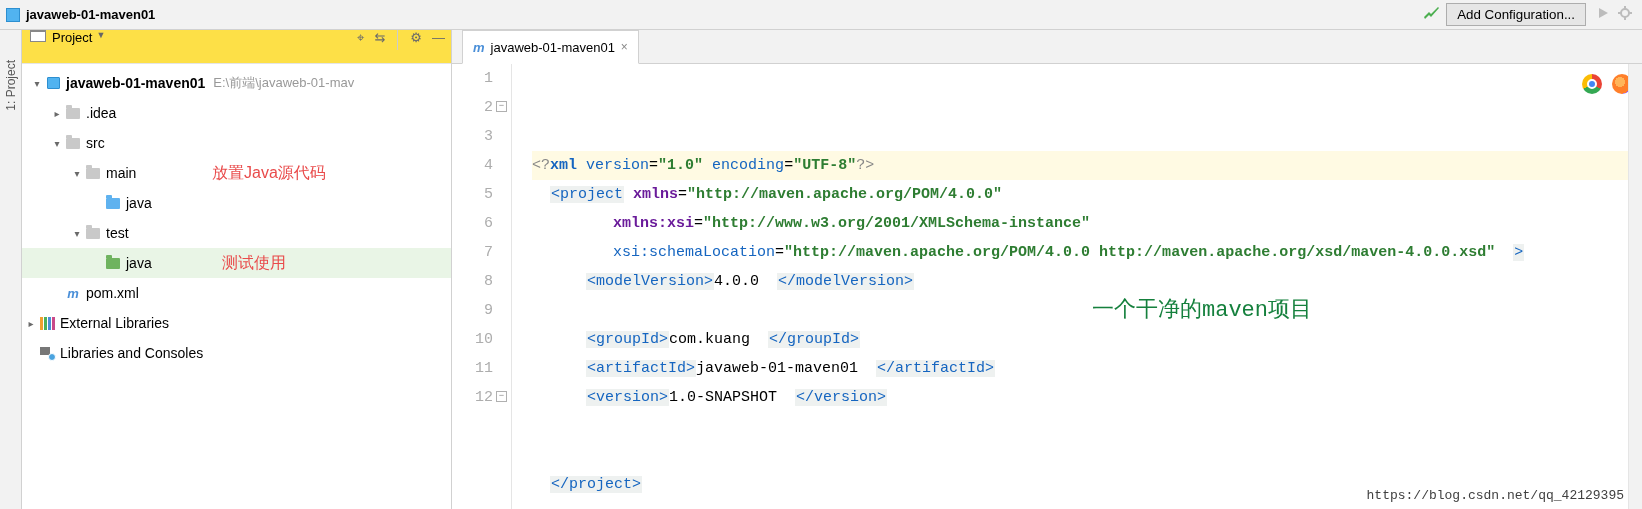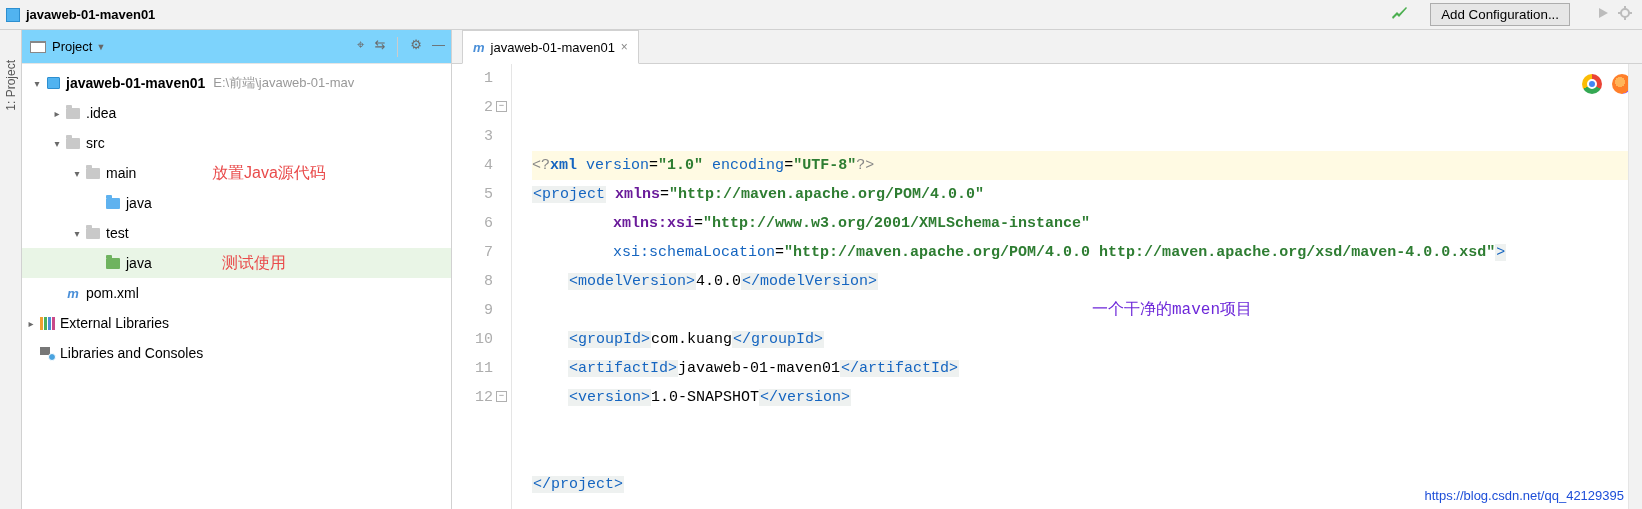--- a/index.html
+++ b/index.html
@@ -4,33 +4,33 @@
 <style>
 * { box-sizing: border-box; margin: 0; padding: 0; }
 body { font-family: "Segoe UI", Arial, sans-serif; font-size: 13px; background: #fff; color: #000; width: 1642px; height: 509px; overflow: hidden; position: relative; }
 
 
 .topbar { height: 30px; border-bottom: 1px solid #d1d1d1; display: flex; align-items: center; padding: 0 6px; background: #f2f2f2; }
 .topbar .proj-icon { width: 14px; height: 14px; background: #51b3f0; border: 1px solid #2d8fd0; margin-right: 6px; }
 .topbar .crumb { font-weight: bold; }
 .topbar .spacer { flex: 1; }
 .topbar .build-btn svg { display: block; }
-.topbar .config-btn { border: 1px solid #adadad; background: #e6e6e6; padding: 3px 10px; margin: 0 22px; cursor: pointer; }
+.topbar .config-btn { border: 1px solid #adadad; background: #e6e6e6; padding: 3px 10px; margin: 0 6px; cursor: pointer; }
 .topbar .run-btn, .topbar .gear-btn { margin: 0 4px; opacity: .5; }
 
 
 .main { display: flex; height: calc(100% - 30px); }
 
 
 .side-tab { width: 22px; background: #f2f2f2; border-right: 1px solid #d1d1d1; display: flex; align-items: flex-start; justify-content: center; padding-top: 30px; }
 .side-tab span { writing-mode: vertical-rl; transform: rotate(180deg); font-size: 12px; color: #555; }
 
 
 .tree-panel { width: 430px; border-right: 1px solid #d1d1d1; display: flex; flex-direction: column; background: #fff; }
-.tree-header { height: 34px; display: flex; align-items: center; padding: 0 8px; border-bottom: 1px solid #e5e5e5; background: #7dd3fc; position: relative; }
+.tree-header { height: 34px; display: flex; align-items: flex-start; padding: 0 8px; border-bottom: 1px solid #e5e5e5; background: #fde047; position: relative; }
 .tree-header .flat-icon { width: 16px; height: 12px; border: 1px solid #888; border-top: 2px solid #888; margin-right: 6px; background: #fff; }
 .tree-header .title { font-size: 13px; }
 .tree-header .dd { font-size: 9px; margin-left: 4px; color: #666; }
 .tree-header .right-icons { position: absolute; right: 6px; display: flex; gap: 10px; color: #6a6a6a; }
 .tree-header .right-icons span { cursor: pointer; }
 .tree-header .sep { width: 1px; height: 20px; background: #ccc; margin: 0 2px; }
 
 .tree { flex: 1; overflow: auto; padding-top: 4px; }
 .row { display: flex; align-items: center; height: 30px; padding-left: 8px; white-space: nowrap; position: relative; }
 .row.selected { background: #e9f5e6; }
@@ -65,36 +65,36 @@
 .tab { display: flex; align-items: center; padding: 0 10px; background: #fff; border: 1px solid #d1d1d1; border-bottom: 1px solid #fff; margin-bottom: -1px; gap: 6px; }
 .tab .close { color: #888; font-size: 12px; cursor: pointer; }
 
 .code-area { flex: 1; display: flex; font-family: "Consolas","Courier New",monospace; font-size: 15px; line-height: 29px; position: relative; }
 .gutter { width: 60px; text-align: right; color: #adadad; padding-right: 18px; background: #fff; border-right: 1px solid #e5e5e5; }
 .gutter .g-row { height: 29px; position: relative; }
 .gutter .fold { position: absolute; right: -14px; top: 8px; width: 11px; height: 11px; border: 1px solid #b0b0b0; background: #fff; font-size: 9px; line-height: 9px; text-align: center; color: #888; }
 .code { flex: 1; padding-left: 20px; background: #fff; white-space: pre; position: relative; }
 .code .c-row { height: 29px; }
 .code .c-row.hl { background: #fffae3; }
-.tag { color: #1565c0; background: #eef1f0; padding: 0 1px; }
+.tag { color: #1565c0; background: #eef1f0; padding: 0 1px; margin-left: 18px; }
 .attr-ns { color: #1565c0; text-align: right; }
 .attr-val { color: #2e7d32; font-weight: bold; }
 .pi { color: #888; }
 .kw { color: #1565c0; font-weight: bold; }
 .txt { color: #000; }
 .xmlns-k { color: #6a1b9a; font-weight: bold; }
 
-.anno-editor { color: #6d28d9; font-size: 16px; position: absolute; }
+.anno-editor { color: #15803d; font-size: 22px; position: absolute; }
 .browser-icons { position: absolute; right: 10px; top: 44px; display: flex; gap: 10px; }
 .browser-icons .chrome, .browser-icons .ff { width: 20px; height: 20px; border-radius: 50%; }
 .chrome { background: conic-gradient(#ea4335 0 120deg,#34a853 120deg 240deg,#fbbc05 240deg 360deg); position: relative; }
 .chrome::after { content:""; position:absolute; inset:5px; background:#4285f4; border-radius:50%; border:2px solid #fff; }
 .ff { background: radial-gradient(circle at 40% 40%, #ffb55a 0 30%, #ff7f2a 30% 70%, #8a4aff 70% 100%); }
 
-.watermark { position: absolute; right: 18px; bottom: 6px; color: #1d4ed8; font-size: 13px; font-family: Liberation Sans, sans-serif; }
+.watermark { position: absolute; right: 18px; bottom: 6px; color: #404040; font-size: 13px; font-family: Liberation Mono, monospace; }
 .editor-side-strip { position: absolute; right: 0; top: 34px; bottom: 0; width: 14px; background: #f2f2f2; border-left: 1px solid #e5e5e5; }
 </style>
 </head>
 <body>
 
 <div class="topbar">
   <span class="proj-icon"></span>
   <span class="crumb">javaweb-01-maven01</span>
   <span class="spacer"></span>
   <span class="build-btn">

